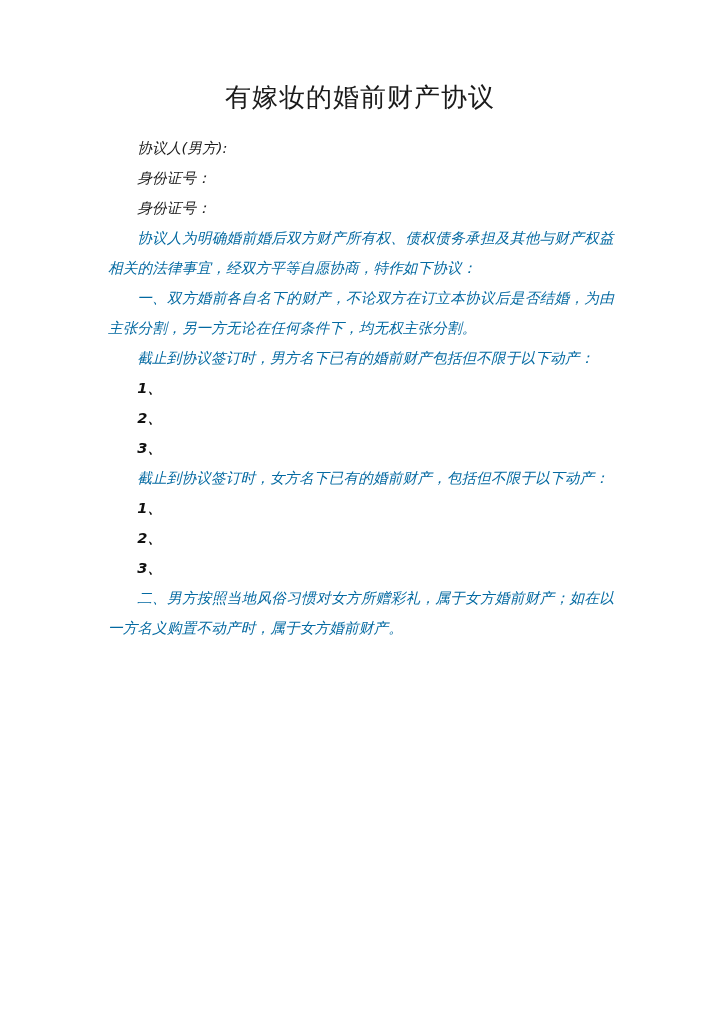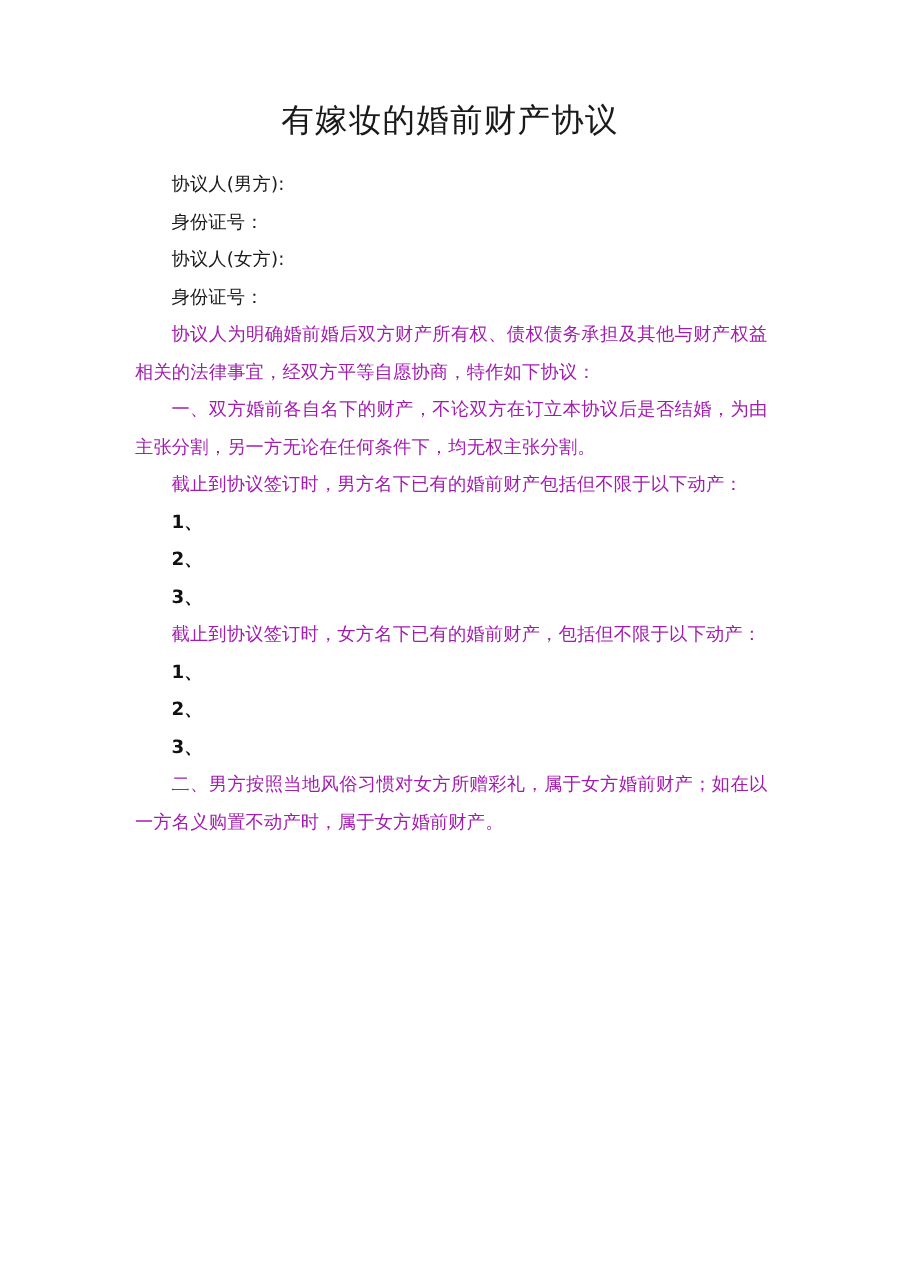--- a/index.html
+++ b/index.html
@@ -29,25 +29,26 @@
     color: #1a1a1a;
     letter-spacing: 1px;
     font-weight: 400;
     white-space: nowrap;
   }
   .body-area {
     position: absolute;
     top: 133px;
     left: 108px;
     width: 506px;
+    font-style: italic;
   }
   .para {
     font-size: 14.6px;
     line-height: 30px;
-    color: #a21caf;
+    color: #0369a1;
     text-align: justify;
     text-justify: inter-ideograph;
     letter-spacing: 0.15px;
     margin: 0;
     word-break: break-all;
   }
   .indent {
     text-indent: 2em;
   }
   .list-line {
@@ -72,21 +73,20 @@
 <body>
 
 <div id="page">
 
   <div class="doc-title">有嫁妆的婚前财产协议</div>
 
   <div class="body-area">
 
     <p class="head-line">协议人(男方):</p>
     <p class="head-line">身份证号：</p>
-    <p class="head-line">协议人(女方):</p>
     <p class="head-line">身份证号：</p>
 
     <p class="para indent">协议人为明确婚前婚后双方财产所有权、债权债务承担及其他与财产权益相关的法律事宜，经双方平等自愿协商，特作如下协议：</p>
 
     <p class="para indent">一、双方婚前各自名下的财产，不论双方在订立本协议后是否结婚，为由主张分割，另一方无论在任何条件下，均无权主张分割。</p>
 
     <p class="para indent">截止到协议签订时，男方名下已有的婚前财产包括但不限于以下动产：</p>
 
     <p class="list-line">1、</p>
     <p class="list-line">2、</p>

